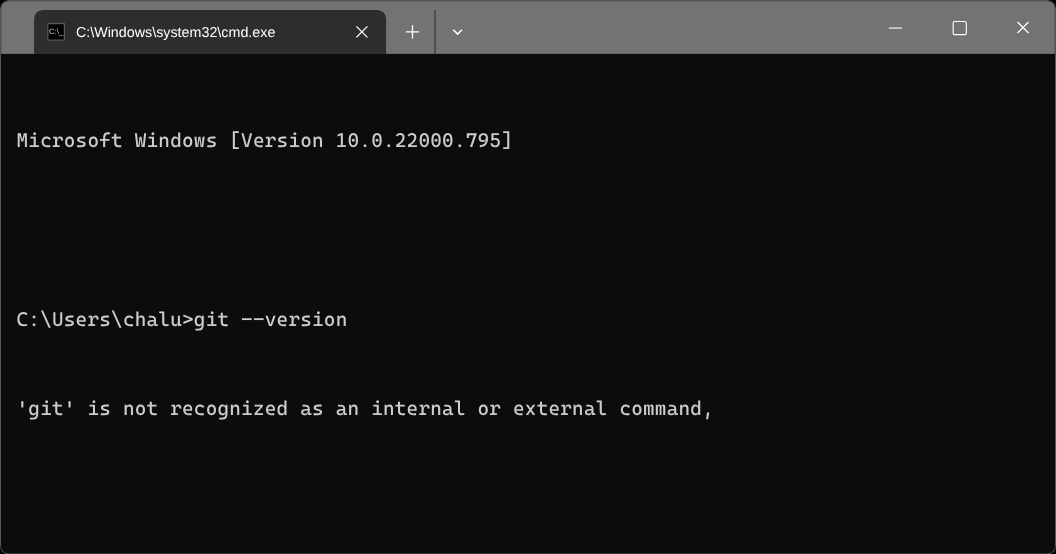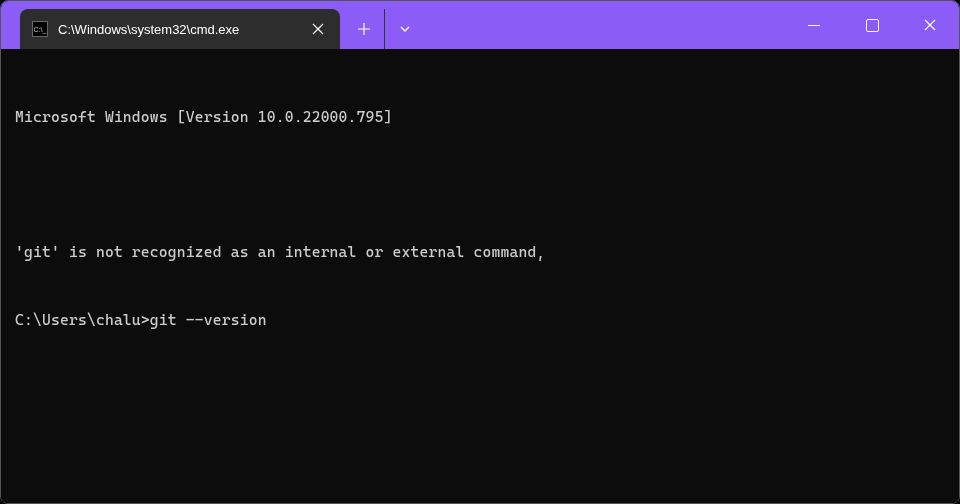--- a/index.html
+++ b/index.html
@@ -14,24 +14,24 @@
     }
     .window {
       width: 100%;
       height: 100%;
       background: #0a0a0a;
       display: flex;
       flex-direction: column;
     }
     .titlebar {
       height: 48px;
-      background: #8b5cf6;
+      background: #737373;
       display: flex;
       align-items: flex-end;
-      padding-left: 19px;
+      padding-left: 30px;
       position: relative;
     }
     .tab {
       background: #2d2d2d;
       height: 40px;
       display: flex;
       align-items: center;
       border-radius: 8px 8px 0 0;
       padding: 0 10px 0 12px;
       width: 320px;
@@ -118,21 +118,21 @@
       height: 11px;
       border: 1px solid #fff;
       border-radius: 2px;
     }
     .wc-close svg { width: 12px; height: 12px; }
     .terminal {
       flex: 1;
       background: #0c0c0c;
       padding: 12px 14px;
       font-family: "Cascadia Mono", "Consolas", monospace;
-      font-size: 15px;
+      font-size: 18px;
       line-height: 1.5;
       color: #cccccc;
       letter-spacing: 0.2px;
       white-space: pre-wrap;
       word-break: break-all;
       overflow: hidden;
     }
     .line { min-height: 1.5em; }
     .prompt-line { display: flex; }
   </style>
@@ -172,19 +172,19 @@
         <svg viewBox="0 0 12 12">
             <path d="M1 1 L11 11 M11 1 L1 11" stroke="#fff" stroke-width="1.2"></path>
           </svg>
       </div>
     </div>
   </div>
 
   <div class="terminal">
     <div class="line">Microsoft Windows [Version 10.0.22000.795]</div>
     <div class="line"></div>
+    <div class="line prompt-line"><span>C:\Users\chalu&gt;</span><span>git --version</span></div>
     <div class="line">'git' is not recognized as an internal or external command,</div>
-    <div class="line prompt-line"><span>C:\Users\chalu&gt;</span><span>git --version</span></div>
     
     
     
   </div>
 </div>
 
 </body></html>

